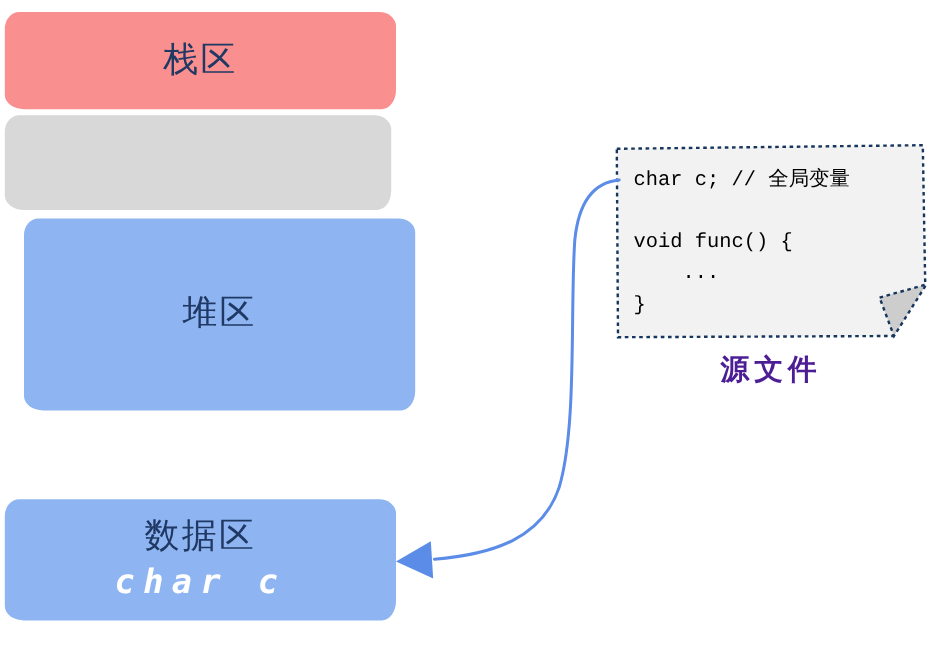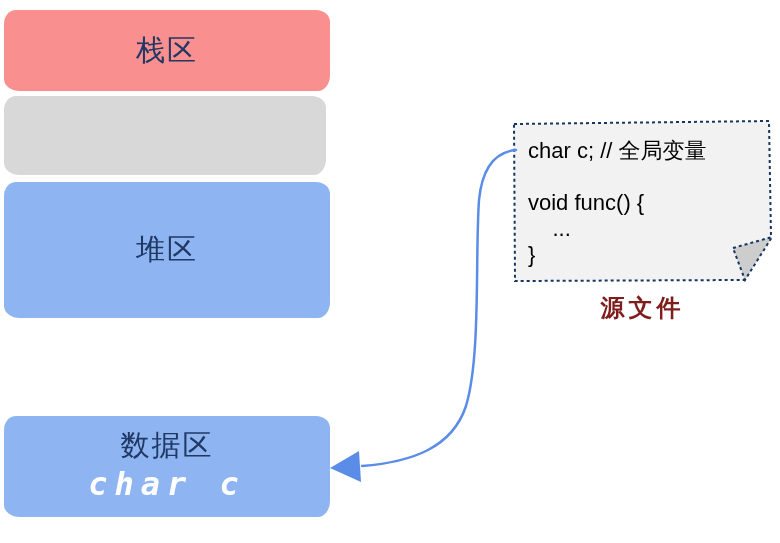--- a/index.html
+++ b/index.html
@@ -22,78 +22,78 @@
     left: 4px;
     width: 326px;
     display: flex;
     flex-direction: column;
     align-items: center;
     justify-content: center;
     border-radius: 12px 14px 12px 16px / 14px 12px 16px 12px;
   }
   .region-stack    { top: 10px;  height: 81px;  background: #F98F8F; }
   .region-reserved { top: 96px;  height: 79px;  width: 322px; background: #D8D8D8; }
-  .region-heap     { top: 182px; height: 136px; background: #8EB5F1; }
+  .region-heap     { top: 182px; height: 160px; background: #8EB5F1; margin-left: 16px; }
   .region-code     { top: 327px; height: 80px;  background: #8EB5F1; }
   .region-data     { top: 416px; height: 101px; background: #8EB5F1; }
 
   .region-label {
     color: #1F3864;
     font-size: 29px;
     line-height: 1.1;
     letter-spacing: 2px;
     white-space: pre;
   }
   .variable-label {
     margin-top: 4px;
     color: #ffffff;
     font-family: "DejaVu Sans Mono", monospace;
     font-weight: bold;
     font-style: italic;
-    font-size: 32px;
+    font-size: 28px;
     letter-spacing: 7px;
     white-space: pre;
   }
 
   
   .overlay {
     position: absolute;
     left: 0;
     top: 0;
     z-index: 2;
     pointer-events: none;
   }
 
   
   .code-block {
     position: absolute;
     left: 528px;
     top: 138px;
     z-index: 3;
-    font-family: Liberation Sans, sans-serif;
-    font-size: 22px;
+    font-family: Liberation Mono, monospace;
+    font-size: 17px;
     color: #000000;
   }
   .code-line {
     white-space: pre;
     min-height: 26px;
     line-height: 26px;
   }
   .note-caption {
     position: absolute;
     left: 514px;
     top: 292px;
     width: 257px;
     z-index: 3;
     text-align: center;
     font-family: "Liberation Serif", serif;
     font-weight: bold;
     font-size: 24px;
     letter-spacing: 4px;
-    color: #7f1d1d;
+    color: #4c1d95;
   }
 </style>
 </head>
 <body>
 
 <div class="canvas">
 
   <div class="region region-stack">
     <span class="region-label">栈区</span>
   </div>

